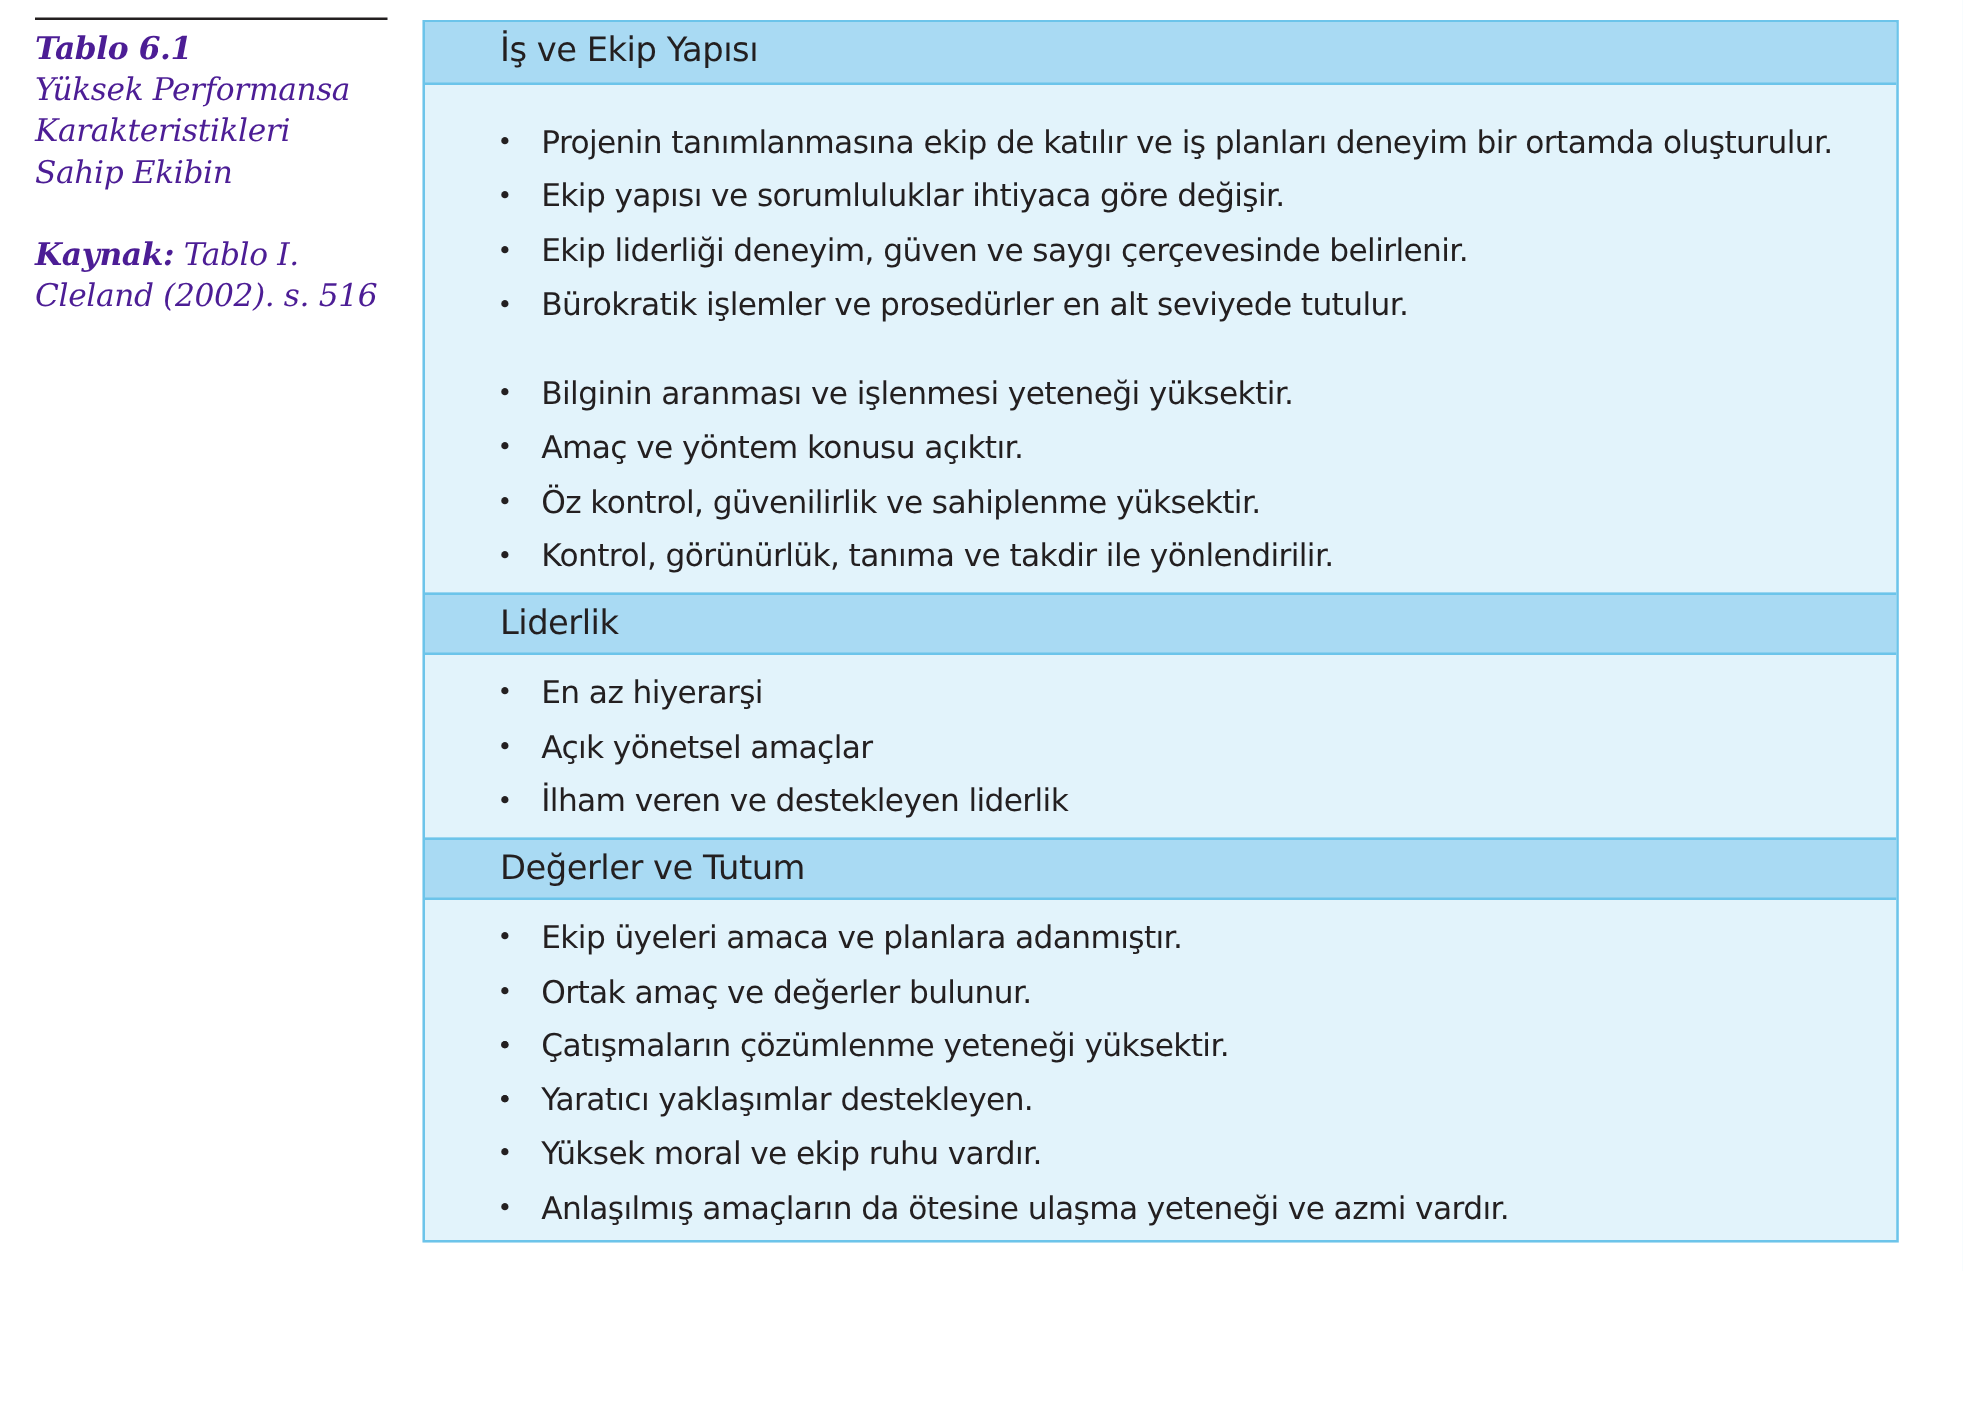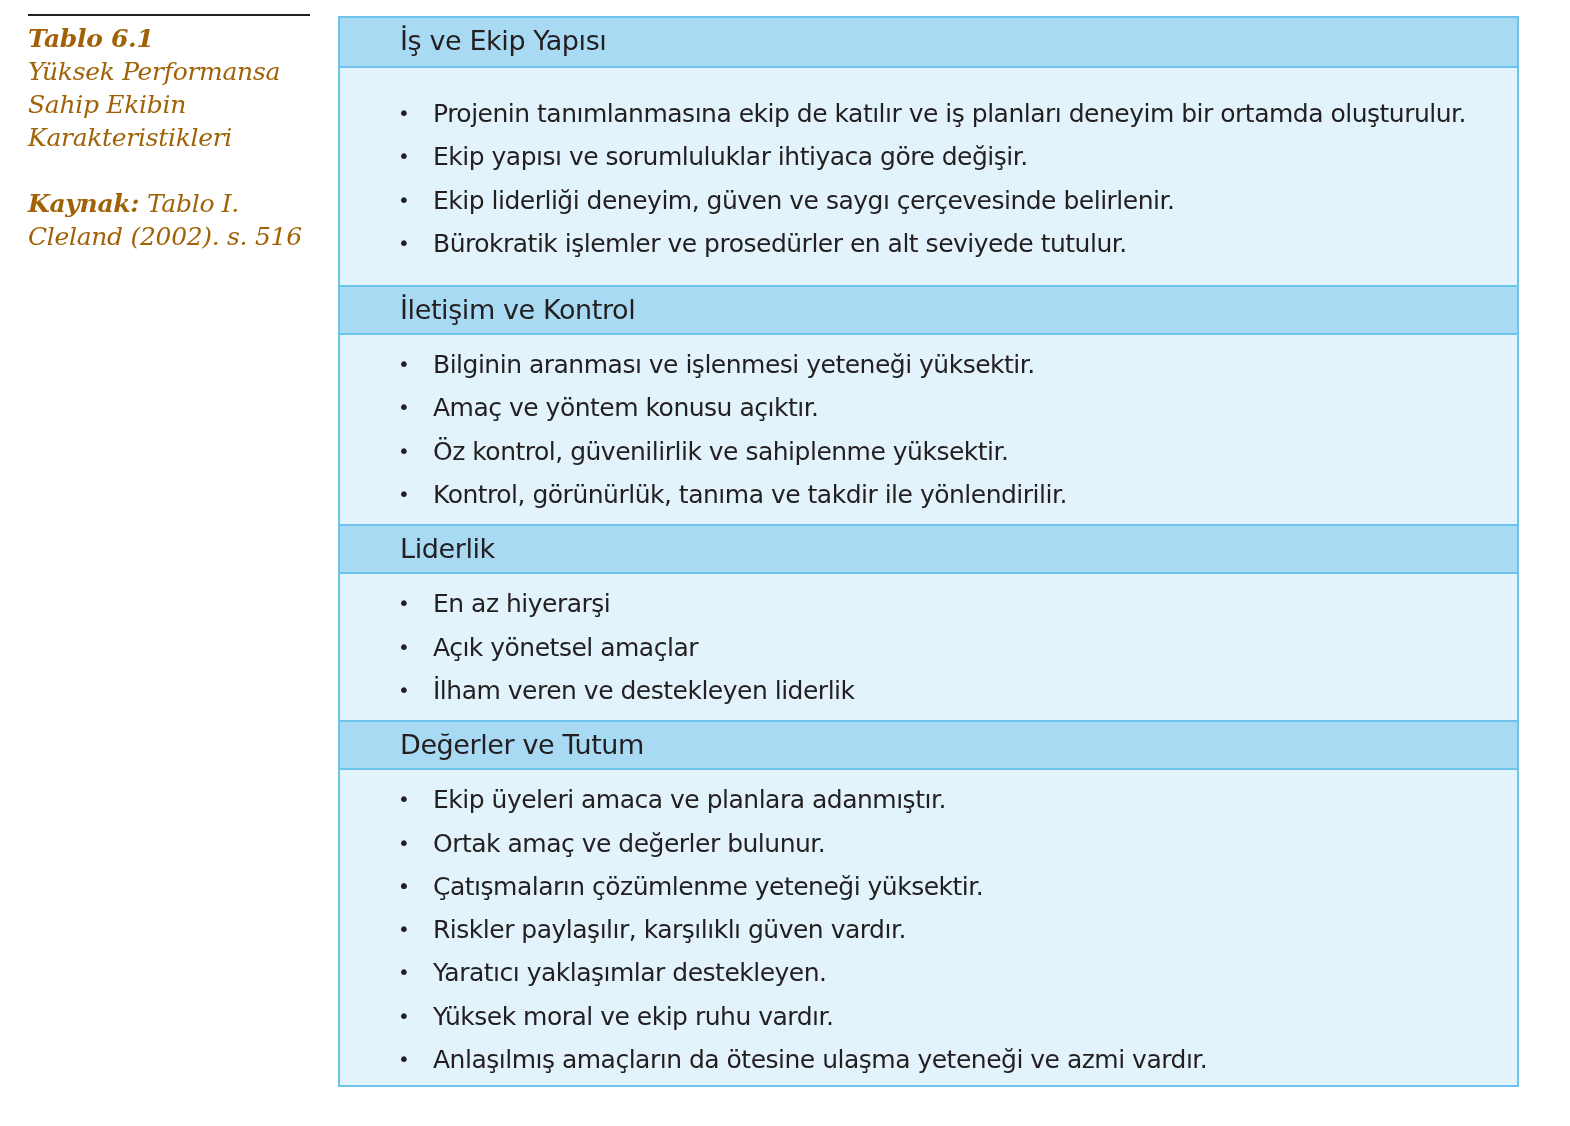--- a/index.html
+++ b/index.html
@@ -1,21 +1,21 @@
 <!DOCTYPE html>
 <html><head>
 <meta charset="utf-8">
 <style>
   html, body { margin: 0; padding: 0; background: #ffffff; }
   body { width: 1570px; height: 1126px; position: relative; overflow: hidden; }
   .caption {
     position: absolute; left: 28px; top: 14px; width: 282px;
     border-top: 2px solid #231f20;
     font-family: "DejaVu Serif", "Liberation Serif", serif;
-    font-style: italic; color: #a16207; font-size: 25px; line-height: 33px;
+    font-style: italic; color: #4c1d95; font-size: 25px; line-height: 33px;
     padding-top: 6px;
     letter-spacing: -0.3px;
   }
   .caption .bold { font-weight: bold; }
   .caption .gap { height: 33px; }
   .table {
     position: absolute; left: 338px; top: 16px; width: 1177px;
     border: 2px solid #6cc4ea; background: #e2f3fb;
     font-family: "DejaVu Sans", "Liberation Sans", sans-serif; color: #231f20;
   }
@@ -30,41 +30,40 @@
   .items li .bullet { position: absolute; left: 58px; top: 0; font-size: 20px; }
   .sec.first .items { padding: 24px 0 20px 0; }
   .sec.last .items { padding-bottom: 4px; }
 </style>
 </head>
 <body>
 
 <div class="caption">
   <div class="bold">Tablo 6.1</div>
   <div>Yüksek Performansa</div>
+  <div>Karakteristikleri</div>
   <div>Sahip Ekibin</div>
-  <div>Karakteristikleri</div>
   <div class="gap"></div>
   <div><span class="bold">Kaynak:</span> <span>Tablo I.</span></div>
   <div>Cleland (2002). s. 516</div>
 </div>
 
 <div class="table">
 
   <div class="sec first">
     <div class="sec-header">İş ve Ekip Yapısı</div>
     <ul class="items">
       <li><span class="bullet">•</span><span>Projenin tanımlanmasına ekip de katılır ve iş planları deneyim bir ortamda oluşturulur.</span></li>
       <li><span class="bullet">•</span><span>Ekip yapısı ve sorumluluklar ihtiyaca göre değişir.</span></li>
       <li><span class="bullet">•</span><span>Ekip liderliği deneyim, güven ve saygı çerçevesinde belirlenir.</span></li>
       <li><span class="bullet">•</span><span>Bürokratik işlemler ve prosedürler en alt seviyede tutulur.</span></li>
     </ul>
   </div>
 
   <div class="sec">
-    <div class="sec-header">İletişim ve Kontrol</div>
     <ul class="items">
       <li><span class="bullet">•</span><span>Bilginin aranması ve işlenmesi yeteneği yüksektir.</span></li>
       <li><span class="bullet">•</span><span>Amaç ve yöntem konusu açıktır.</span></li>
       <li><span class="bullet">•</span><span>Öz kontrol, güvenilirlik ve sahiplenme yüksektir.</span></li>
       <li><span class="bullet">•</span><span>Kontrol, görünürlük, tanıma ve takdir ile yönlendirilir.</span></li>
     </ul>
   </div>
 
   <div class="sec">
     <div class="sec-header">Liderlik</div>
@@ -75,20 +74,20 @@
     </ul>
   </div>
 
   <div class="sec last">
     <div class="sec-header">Değerler ve Tutum</div>
     <ul class="items">
       <li><span class="bullet">•</span><span>Ekip üyeleri amaca ve planlara adanmıştır.</span></li>
       <li><span class="bullet">•</span><span>Ortak amaç ve değerler bulunur.</span></li>
       <li><span class="bullet">•</span></li>
       <li><span class="bullet">•</span><span>Çatışmaların çözümlenme yeteneği yüksektir.</span></li>
-      <li><span class="bullet">•</span><span>Riskler paylaşılır, karşılıklı güven vardır.</span></li>
+      <li><span class="bullet">•</span></li>
       <li><span class="bullet">•</span><span>Yaratıcı yaklaşımlar destekleyen.</span></li>
       <li><span class="bullet">•</span><span>Yüksek moral ve ekip ruhu vardır.</span></li>
       <li><span class="bullet">•</span><span>Anlaşılmış amaçların da ötesine ulaşma yeteneği ve azmi vardır.</span></li>
     </ul>
   </div>
 
 </div>
 
 </body></html>

